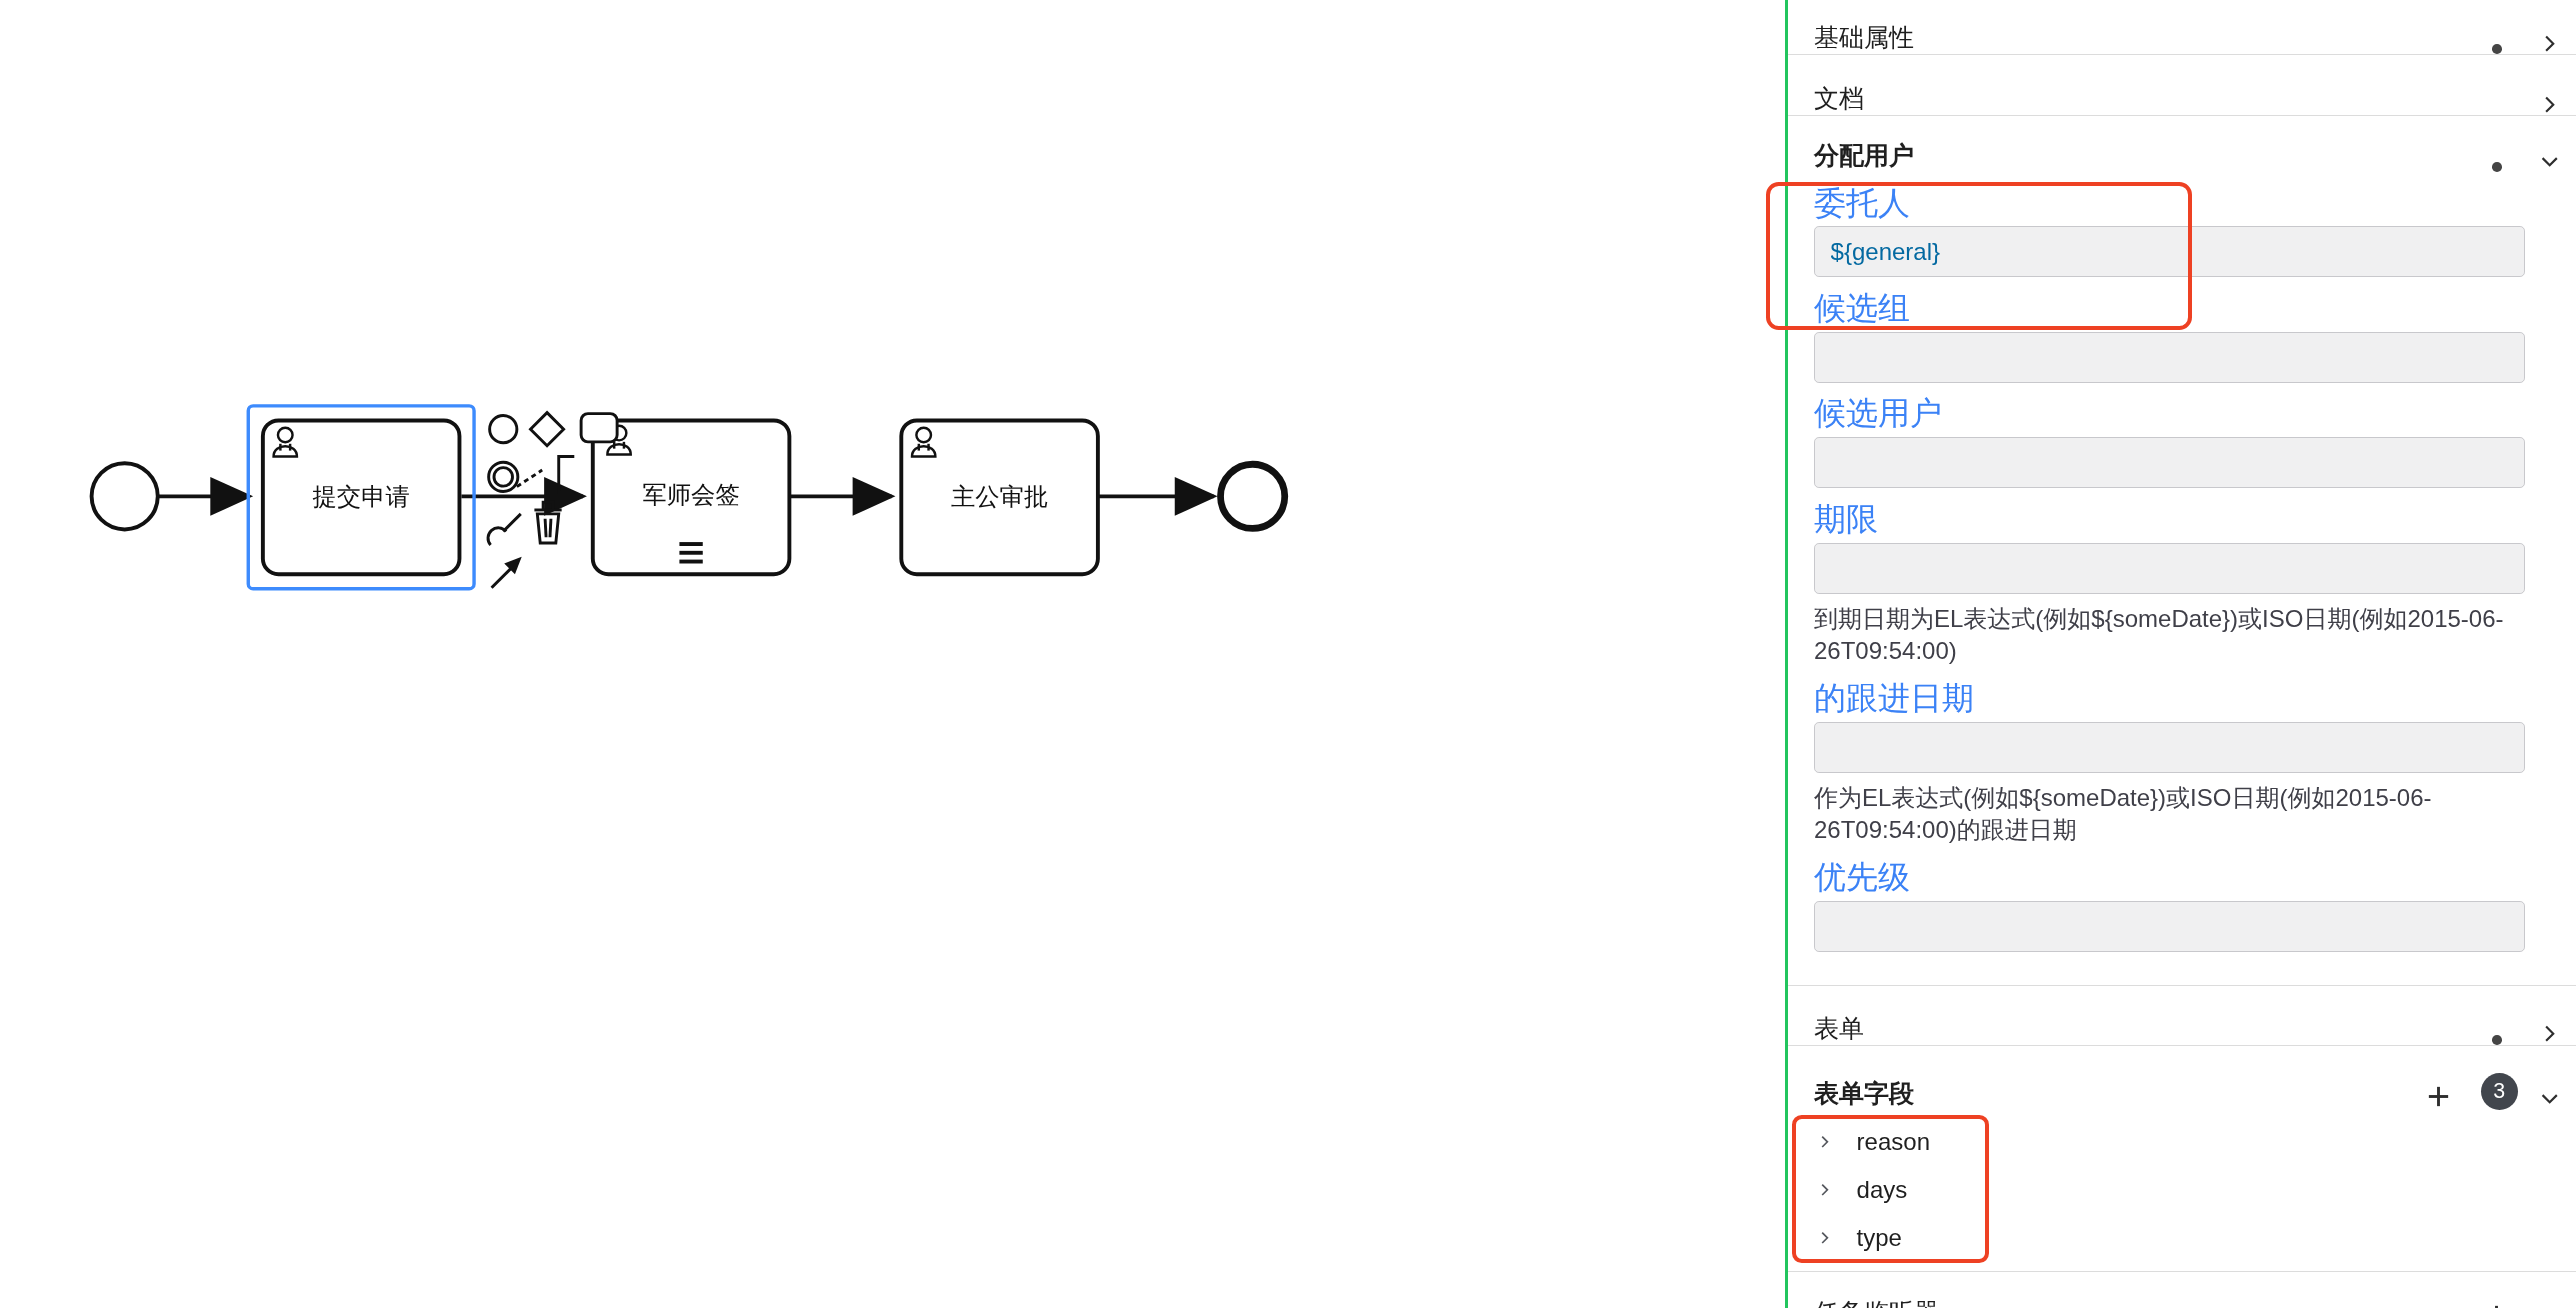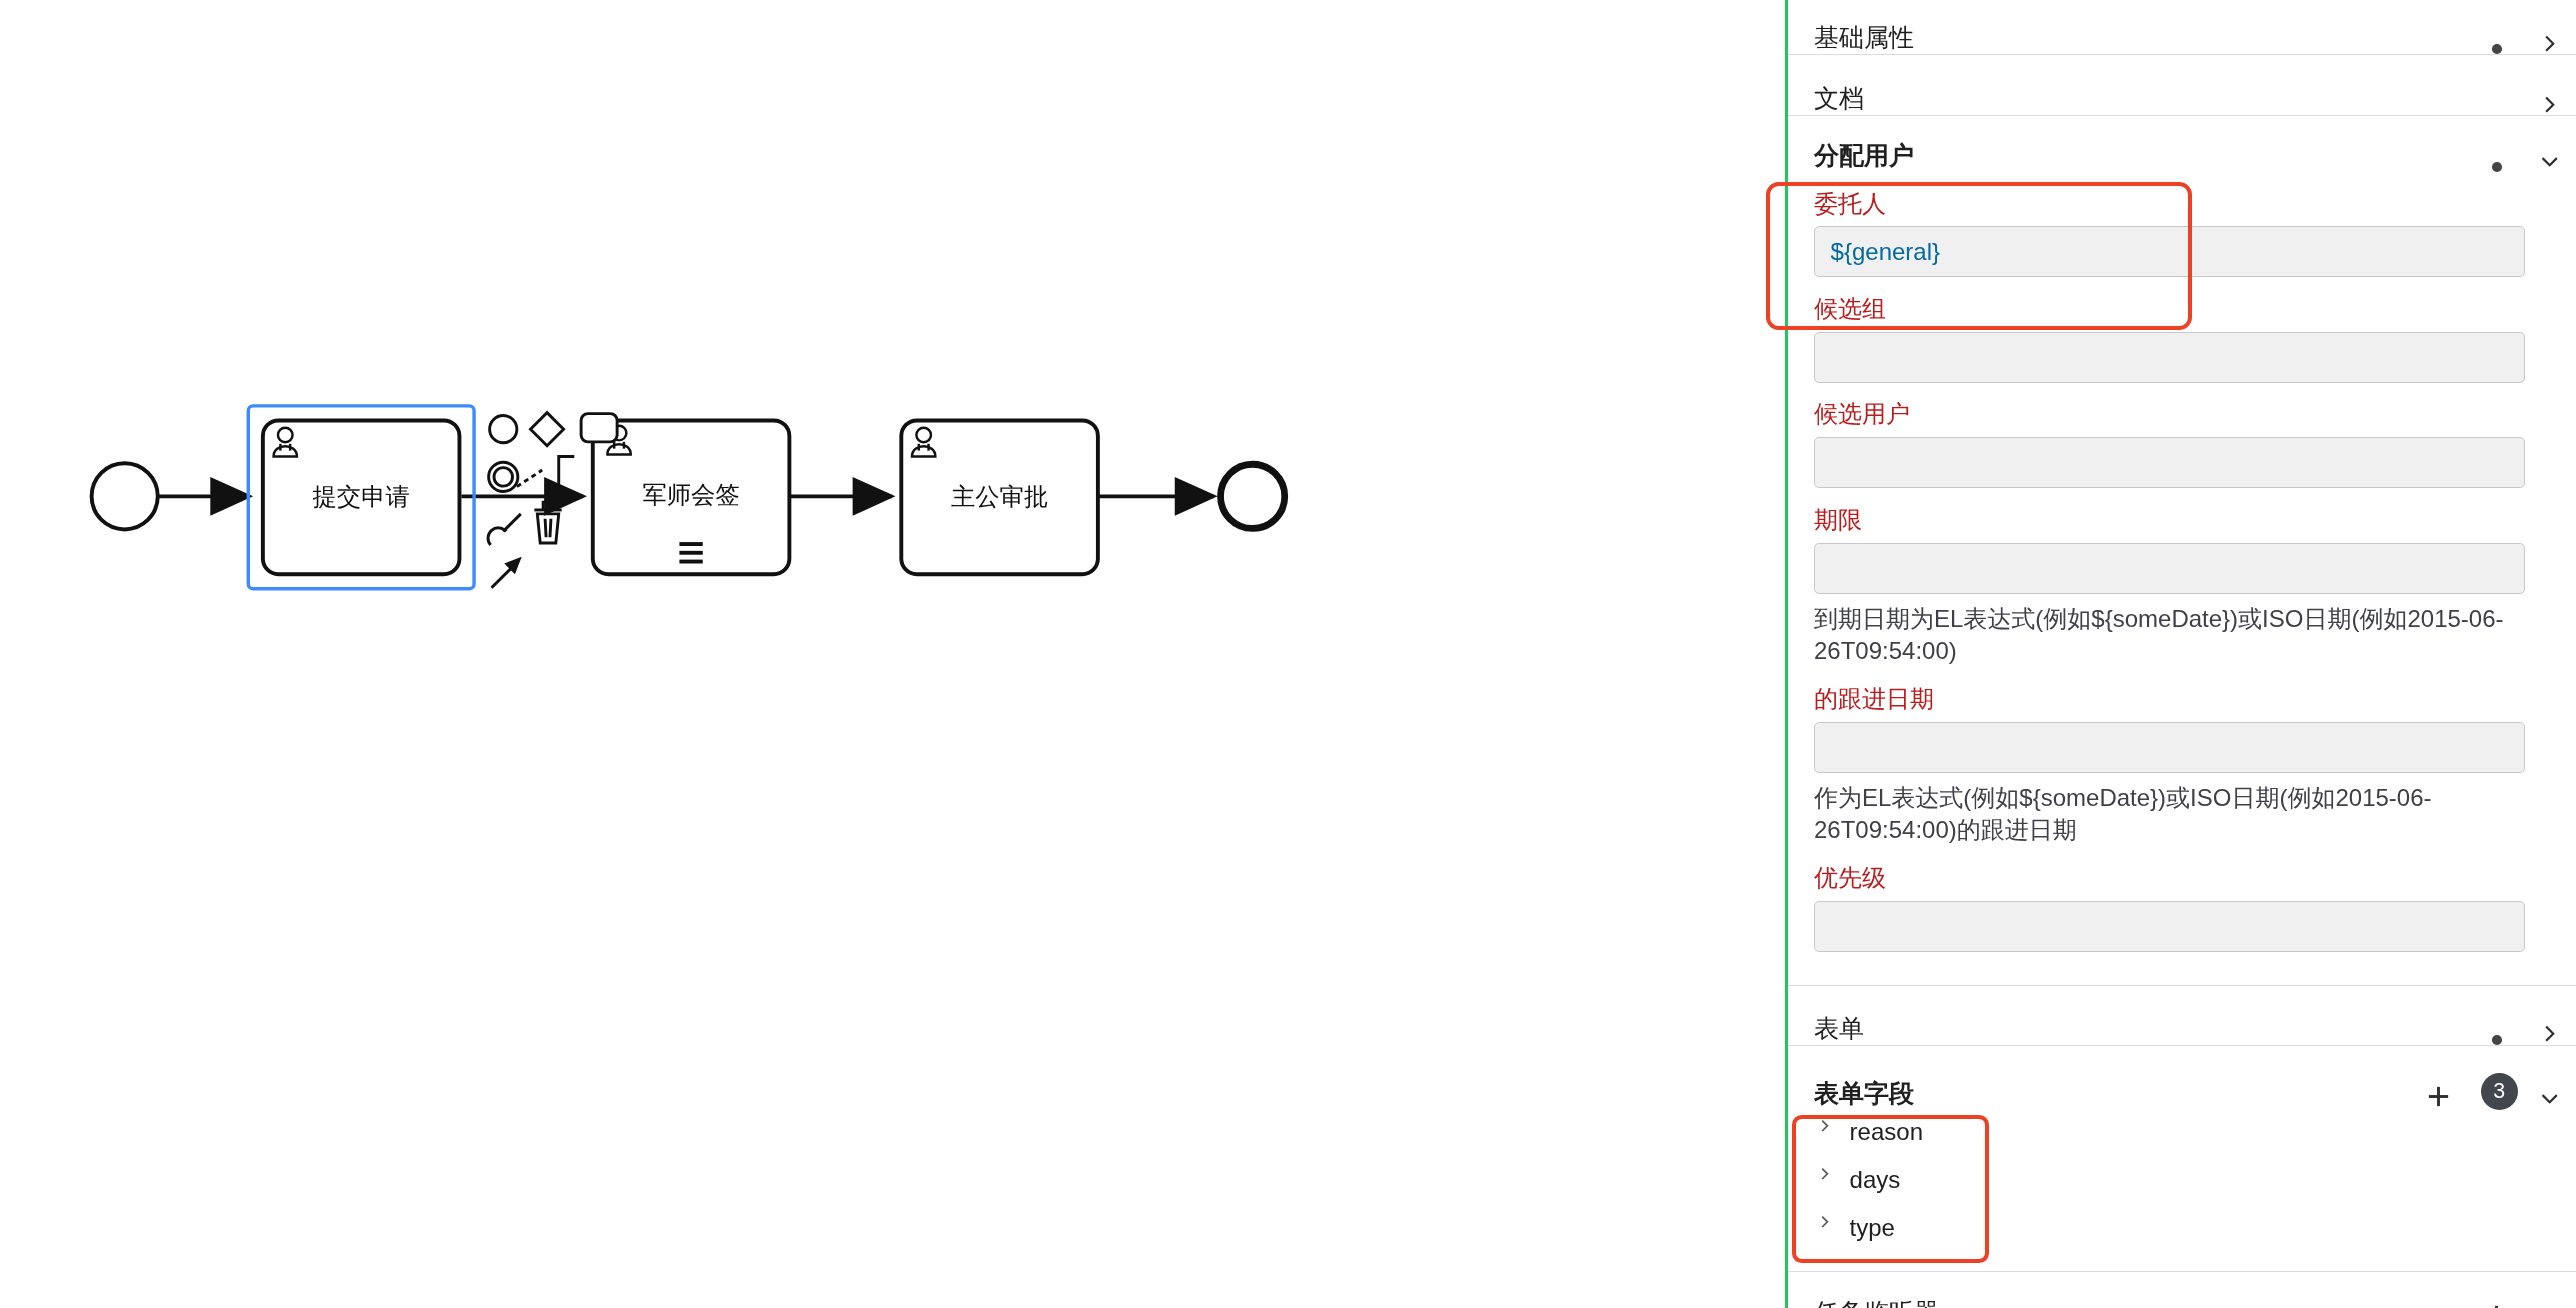--- a/index.html
+++ b/index.html
@@ -29,26 +29,26 @@
   .group-header.bold .title{ font-weight:bold; }
   .spacer{ flex:1; }
   .dot{ width:9.7px; height:9.7px; border-radius:50%; background:#454545; margin-right:37px; }
   .chev{ width:21.4px; height:21.4px; stroke:#2e2e2e; stroke-width:2.4; fill:none; flex:none; }
   .chev-small{ width:15.6px; height:15.6px; stroke:#55585e; stroke-width:2.6; fill:none; flex:none; }
   .plus-icon{ width:27px; height:27px; stroke:#2e2e2e; stroke-width:3; fill:none; margin-right:29px; flex:none; }
   .badge{ width:37px; height:37px; border-radius:50%; background:var(--badge-bg,#42464d); color:#fff;
           display:flex; align-items:center; justify-content:center; font-size:21.4px; margin-right:21.4px; flex:none; }
   .group-body{ padding:0 51px 33px 26px; }
   .entry{ margin-top:15.6px; }
-  .entry-label{ font-size:24px; color:#b91c1c; margin-bottom:7.8px; height:31px; line-height:31px; }
+  .entry-label{ font-size:32px; color:#3b82f6; margin-bottom:7.8px; height:31px; line-height:31px; }
   .tinput{ width:100%; height:51px; background:#f0f0f1; border:1px solid #c8c8cc; border-radius:4.9px;
            font-size:24px; padding:0 15.6px; color:#0369a1; font-family:inherit; outline:none; }
   .help{ font-size:24px; line-height:32px; color:#3f3f48; margin-top:9.7px; }
   .fields-list{ padding:7.8px 0 9.7px 0; border-bottom:1px solid #dcdcdc; }
-  .field-item{ display:flex; height:48px; padding-left:29px; gap:17px; font-size:24px; color:#1f1f1f; cursor:pointer; }
+  .field-item{ display:flex; align-items:center; height:48px; padding-left:29px; gap:24px; font-size:24px; color:#1f1f1f; cursor:pointer; }
   .cutrow{ height:58px; }
 
   
   .annotation{ position:absolute; border:4.9px solid var(--annotation,#ee4123); border-radius:12.7px;
                pointer-events:none; z-index:10; background:transparent; }
 </style>
 </head>
 <body>
 
 <div class="app">

